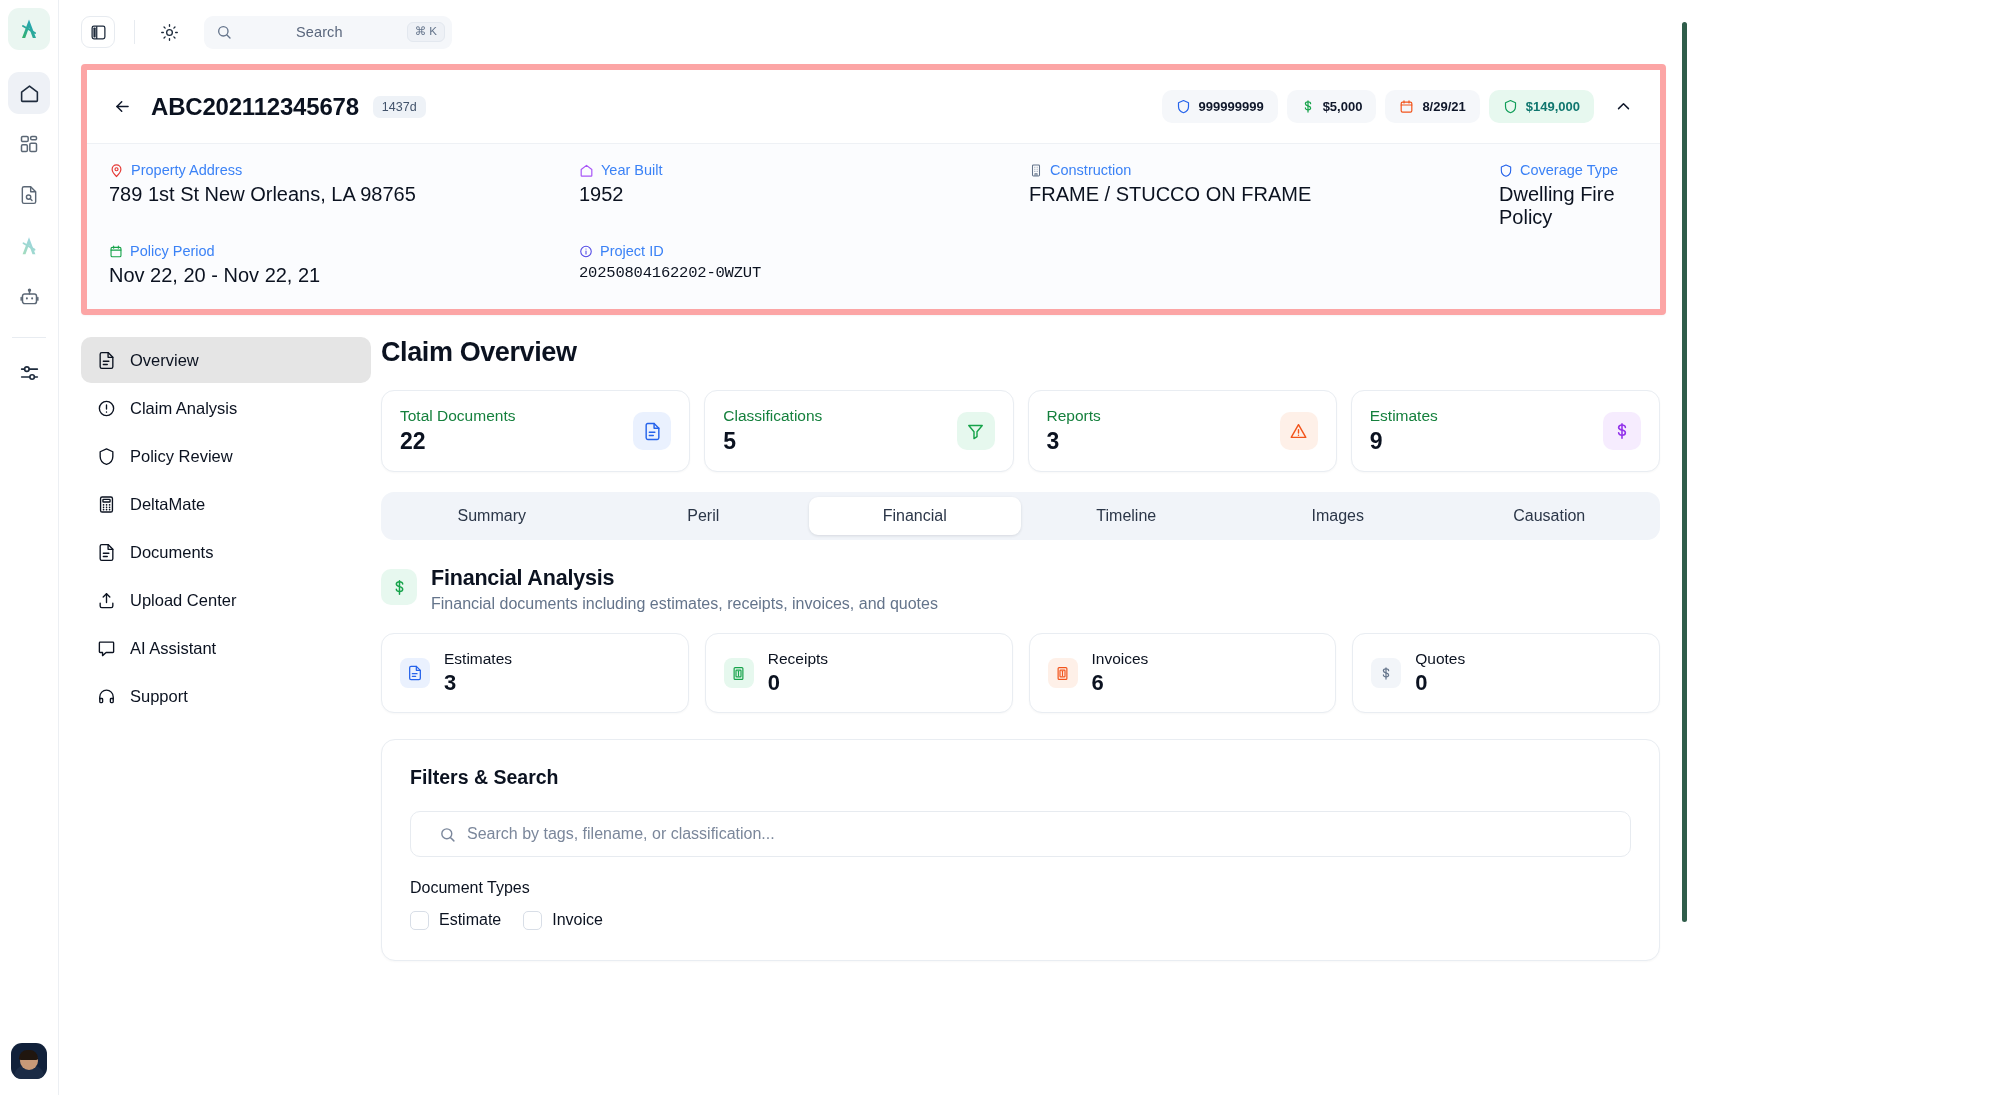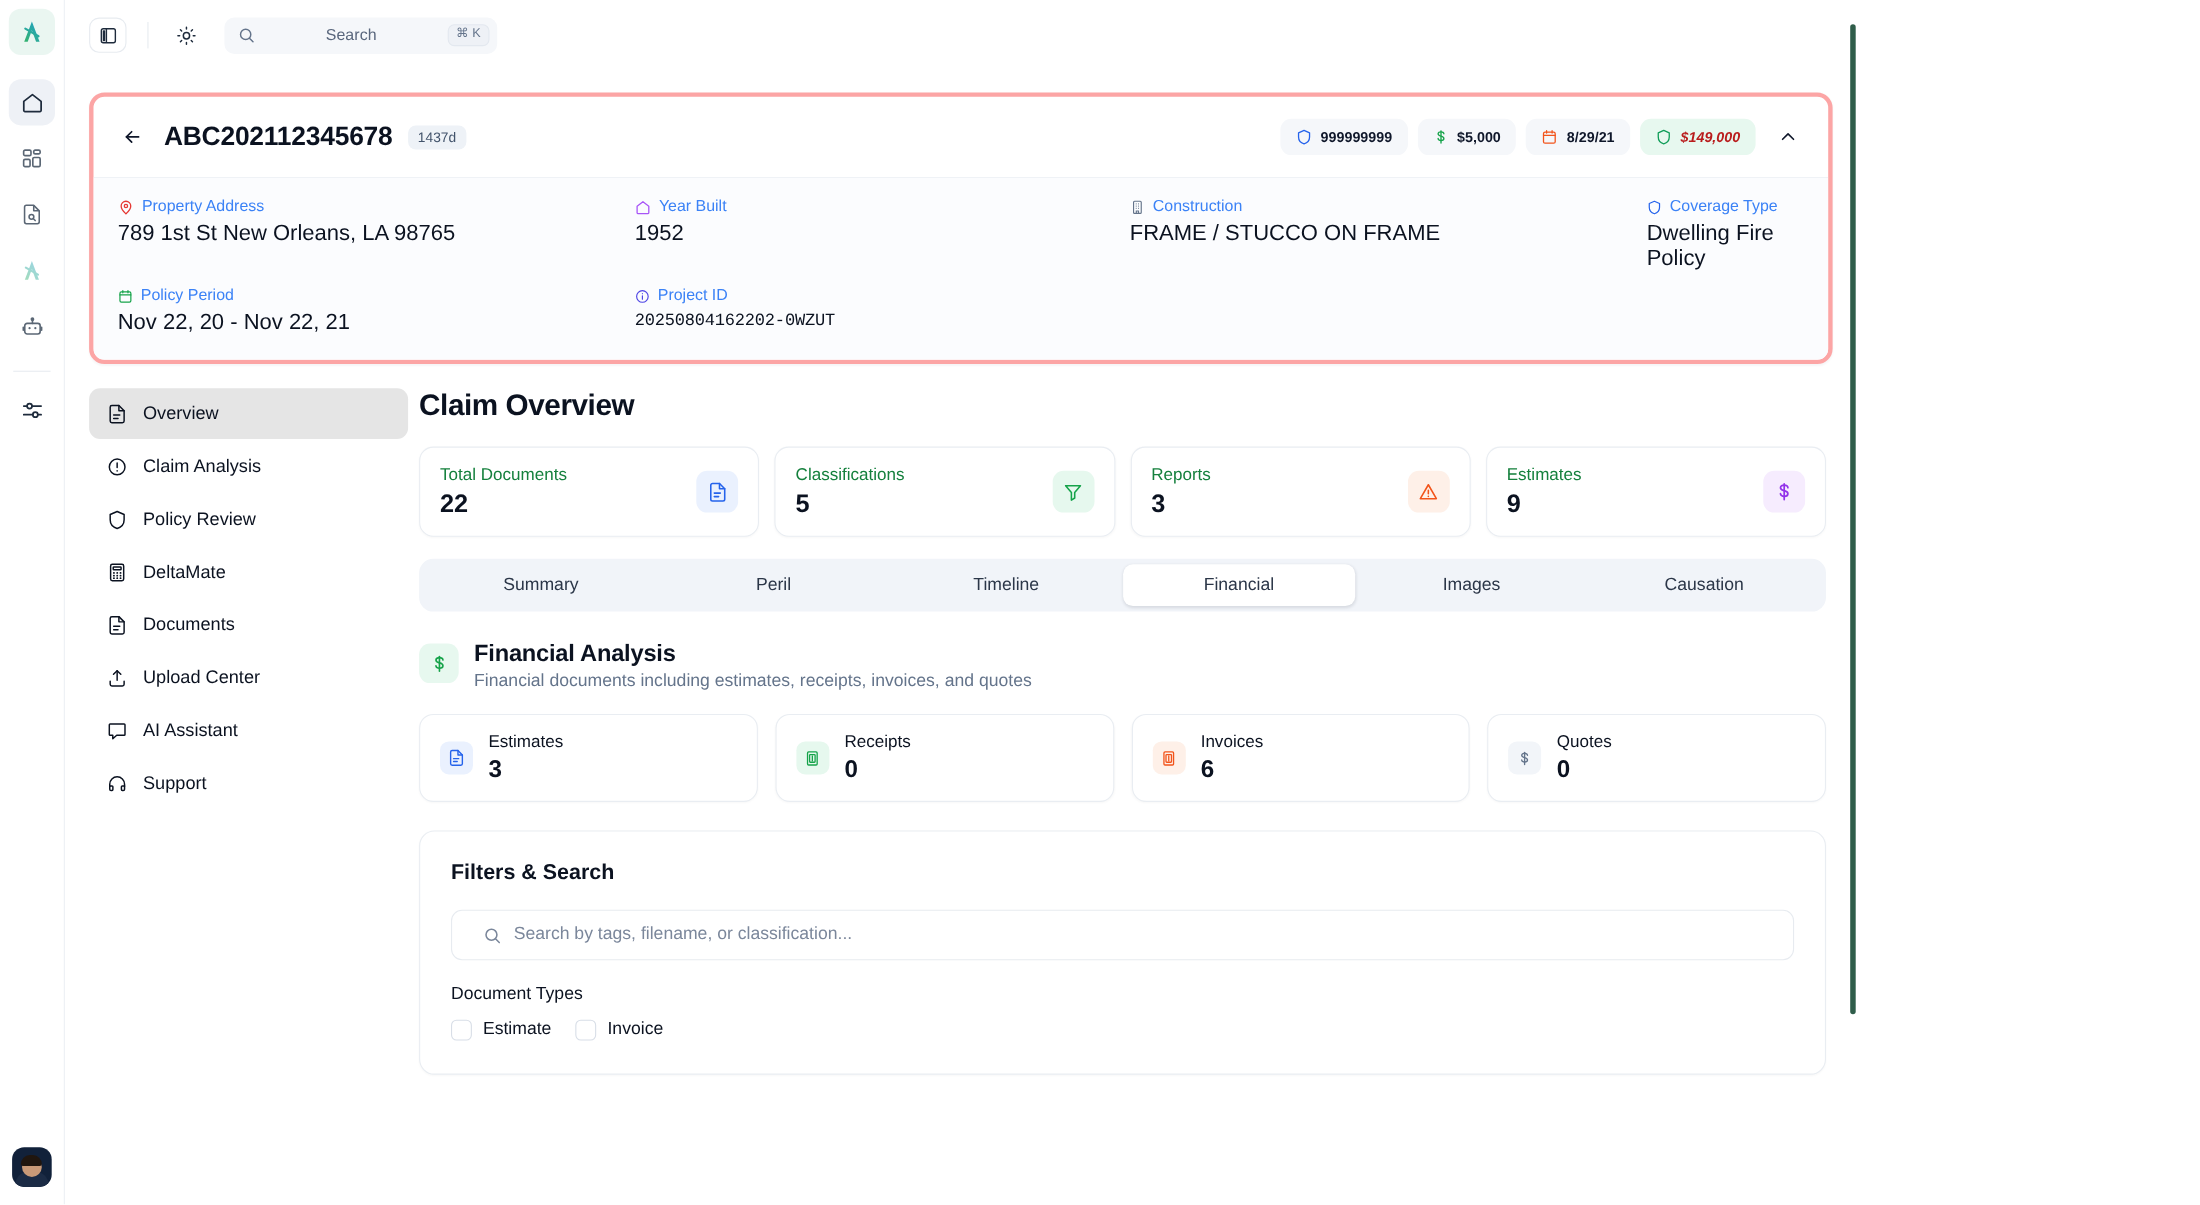--- a/index.html
+++ b/index.html
@@ -78,42 +78,41 @@
     white-space:nowrap;
   }
 
   
   .scroll {
     flex: 1; overflow: hidden; position: relative; padding: 0 22px 0 22px;
   }
 
   
   .claim-card {
-    border: 4px solid #fca5a5; border-radius: 14px; background:#fff;
+    border: 6px solid #fca5a5; border-radius: 4px; background:#fff;
     box-shadow: 0 1px 2px rgba(16,24,40,.04);
     overflow:hidden;
-    margin-top:20px;
   }
   .cc-top {
     display:flex; align-items:center; padding: 20px 22px 20px 22px;
     border-bottom: 1px solid #eef1f5;
   }
   .cc-back { width:26px;height:26px;display:flex;align-items:center;justify-content:center;cursor:pointer;margin-right:16px;color:#0f172a;}
   .cc-title { font-size: 24px; font-weight: 700; color:#0b1220; letter-spacing:-.2px;}
   .cc-age {
     margin-left: 14px; background:#eef2f7; color:#42536b; font-size:12.5px;
     border-radius: 7px; padding: 4px 9px; font-weight:500;
   }
   .cc-badges { margin-left:auto; display:flex; align-items:center; gap: 9px; }
   .pill {
     display:flex; align-items:center; gap:8px;
     background:#f5f7fa; border-radius:10px; padding: 8px 14px;
     font-size: 13px; font-weight: 700; color:#0f172a; cursor:pointer;
   }
-  .pill.green { background:#e7f8ef; color:#b91c1c;font-style:italic; }
+  .pill.green { background:#e7f8ef; color:#0f766e; }
   .cc-chev { width:30px;height:30px;display:flex;align-items:center;justify-content:center;margin-left:14px;cursor:pointer;color:#0f172a;}
 
   .cc-grid {
     background: #fbfcfe;
     padding: 18px 22px 22px 22px;
     display: grid; grid-template-columns: 470px 450px 470px auto; row-gap: 14px;
   }
   .field-lbl { display:flex; align-items:center; gap:7px; font-size: 14.5px; color:#3b82f6; }
   .field-val { font-size: 20px; color:#0b1220; margin-top:5px; }
   .field-val.mono { font-family:"Liberation Mono", monospace; font-size:15.5px; letter-spacing:-.2px;}
@@ -565,22 +564,22 @@
                     <path d="M12 2.5v19"></path>
                     <path d="M16.5 7.2c0-2-2-3.2-4.5-3.2S7.5 5.2 7.5 7.2s2 3 4.5 3.6 4.5 1.6 4.5 3.6-2 3.2-4.5 3.2-4.5-1.2-4.5-3.2"></path>
                   </svg>
               </div>
             </div>
           </div>
 
           <div class="tabs">
             <div class="tab">Summary</div>
             <div class="tab">Peril</div>
+            <div class="tab active">Financial</div>
             <div class="tab">Timeline</div>
-            <div class="tab active">Financial</div>
             <div class="tab">Images</div>
             <div class="tab">Causation</div>
           </div>
 
           <div class="section-head">
             <div class="sh-ic">
               <svg width="17" height="19" viewBox="0 0 24 24" fill="none" stroke="#16a34a" stroke-width="2.1" stroke-linecap="round">
                   <path d="M12 2.5v19"></path>
                   <path d="M16.5 7.2c0-2-2-3.2-4.5-3.2S7.5 5.2 7.5 7.2s2 3 4.5 3.6 4.5 1.6 4.5 3.6-2 3.2-4.5 3.2-4.5-1.2-4.5-3.2"></path>
                 </svg>

